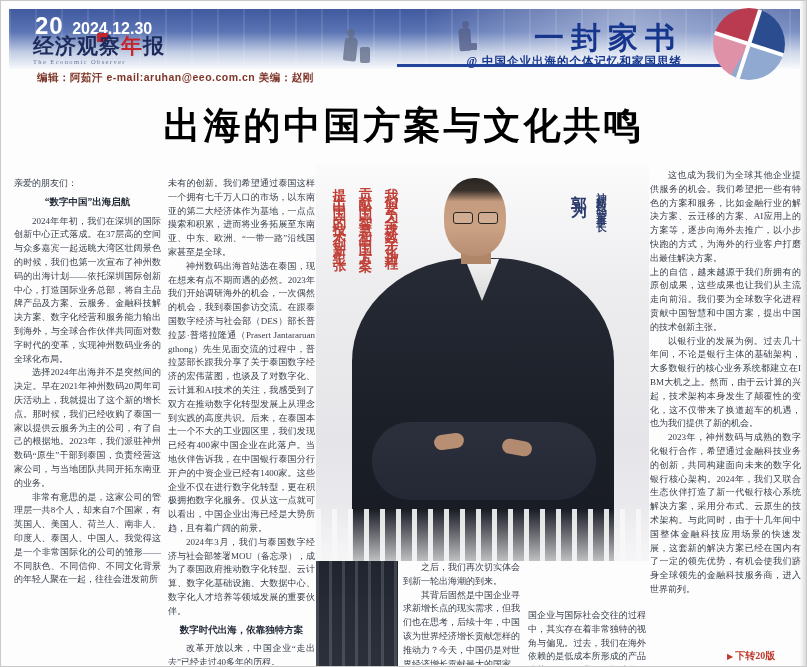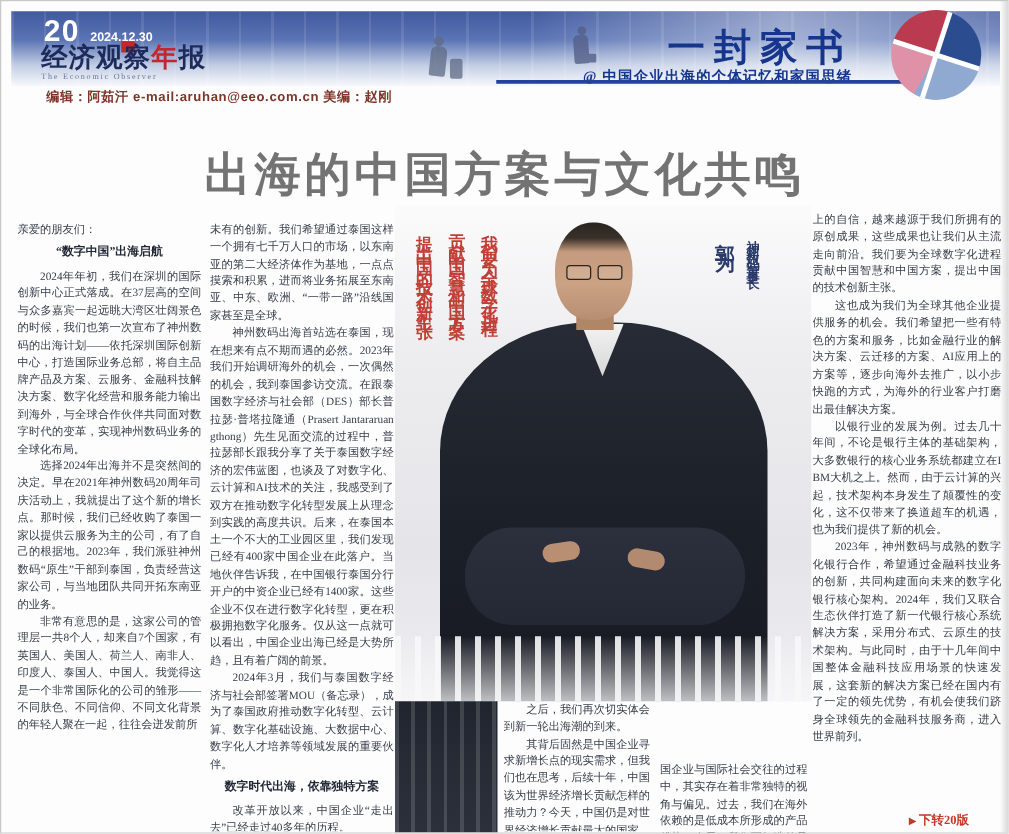--- a/index.html
+++ b/index.html
@@ -11,21 +11,21 @@
   
   .banner{
     position:absolute;left:8px;top:8px;width:791px;height:60px;
     background:
       repeating-linear-gradient(90deg,rgba(255,255,255,0.10) 0 2px,rgba(255,255,255,0) 2px 26px),
       linear-gradient(90deg,rgba(255,255,255,0) 52%,rgba(255,255,255,0.45) 78%,rgba(255,255,255,0.2) 100%),
       linear-gradient(180deg,#41599f 0%,#5a74b4 38%,#c2cde4 72%,#f7f9fc 100%);
   }
   .edition{position:absolute;left:26px;top:3px;color:#ffffff;font-family:"Liberation Sans",sans-serif;}
   .edition .num{font-size:24px;font-weight:bold;letter-spacing:1px;}
-  .edition .date{font-size:10px;font-weight:bold;margin-left:4px;}
+  .edition .date{font-size:16px;font-weight:bold;margin-left:4px;}
   .masthead{position:absolute;left:24px;top:27px;line-height:1;}
   .masthead .cn{font-size:21px;font-weight:bold;color:#1c2b5c;letter-spacing:1px;}
   .masthead .cn .red{color:#c5262b;}
   .masthead .en{font-size:6.5px;color:#69769a;letter-spacing:1.4px;margin-top:2px;}
   .anniv-seal{position:absolute;left:88px;top:24px;width:11px;height:9px;background:#c5262b;border-radius:1px;}
   .traveler{position:absolute;left:330px;top:20px;width:34px;height:40px;opacity:.75;}
   .traveler .t-head{position:absolute;left:8px;top:0;width:8px;height:8px;border-radius:50%;background:#5f6a85;}
   .traveler .t-body{position:absolute;left:5px;top:8px;width:13px;height:24px;border-radius:5px 5px 2px 2px;background:#5f6a85;transform:rotate(6deg);}
   .traveler .t-bag{position:absolute;left:21px;top:18px;width:10px;height:16px;border-radius:2px;background:#5f6a85;}
   .briefman{position:absolute;left:444px;top:12px;width:26px;height:40px;opacity:.8;}
@@ -49,22 +49,22 @@
   }
   .globe .bar-v{position:absolute;left:44px;top:3px;width:4px;height:72px;background:#ffffff;transform:rotate(18deg);}
   .globe .bar-h{position:absolute;left:10px;top:37px;width:72px;height:4px;background:#ffffff;transform:rotate(18deg);}
   
   .editor{
     position:absolute;left:36px;top:70px;font-size:10.5px;font-weight:bold;color:#7d3528;
     font-family:"Liberation Sans",sans-serif;letter-spacing:.5px;
   }
   
   .headline{
-    position:absolute;left:0;top:114px;width:100%;text-align:center;
-    font-size:37px;font-weight:900;color:#737373;letter-spacing:3px;
+    position:absolute;left:0;top:100px;width:100%;text-align:center;
+    font-size:37px;font-weight:900;color:#000000;letter-spacing:3px;
   }
   
   .col{
     position:absolute;font-size:9px;line-height:13.8px;text-align:justify;
     overflow:hidden;word-break:break-all;color:#363d49;
   }
   .col .para{text-indent:2em;margin:0;}
   .col .para.noindent{text-indent:0;}
   .col .subhead{text-align:center;font-weight:bold;color:#1f2633;font-size:9.5px;margin:5px 0;text-indent:0;}
   #col1{left:13px;top:176px;width:147px;height:488px;}
@@ -201,22 +201,22 @@
     <p class="para">之后，我们再次切实体会到新一轮出海潮的到来。</p>
     <p class="para">其背后固然是中国企业寻求新增长点的现实需求，但我们也在思考，后续十年，中国该为世界经济增长贡献怎样的推动力？今天，中国仍是对世界经济增长贡献最大的国家，我们有责任继续推动全球经济的发展。</p>
 
   </div>
   <div class="col" id="col4">
     <p class="para noindent">国企业与国际社会交往的过程中，其实存在着非常独特的视角与偏见。过去，我们在海外依赖的是低成本所形成的产品优势。今天，我们要打造的是在全球范围内领先的技术能力和价值。</p>
     <p class="para">十几年来，中国企业从基础的模仿学习走向中国式创新，在数字化技术领域实现了高水平的快速成长。</p>
   </div>
 
   <div class="col" id="col5">
+    <p class="para">这也成为我们为全球其他企业提供服务的机会。我们希望把一些有特色的方案和服务，比如金融行业的解决方案、云迁移的方案、AI应用上的方案等，逐步向海外去推广，以小步快跑的方式，为海外的行业客户打磨出最佳解决方案。</p>
     <p class="para noindent">上的自信，越来越源于我们所拥有的原创成果，这些成果也让我们从主流走向前沿。我们要为全球数字化进程贡献中国智慧和中国方案，提出中国的技术创新主张。</p>
-    <p class="para">这也成为我们为全球其他企业提供服务的机会。我们希望把一些有特色的方案和服务，比如金融行业的解决方案、云迁移的方案、AI应用上的方案等，逐步向海外去推广，以小步快跑的方式，为海外的行业客户打磨出最佳解决方案。</p>
     <p class="para">以银行业的发展为例。过去几十年间，不论是银行主体的基础架构，大多数银行的核心业务系统都建立在IBM大机之上。然而，由于云计算的兴起，技术架构本身发生了颠覆性的变化，这不仅带来了换道超车的机遇，也为我们提供了新的机会。</p>
     <p class="para">2023年，神州数码与成熟的数字化银行合作，希望通过金融科技业务的创新，共同构建面向未来的数字化银行核心架构。2024年，我们又联合生态伙伴打造了新一代银行核心系统解决方案，采用分布式、云原生的技术架构。与此同时，由于十几年间中国整体金融科技应用场景的快速发展，这套新的解决方案已经在国内有了一定的领先优势，有机会使我们跻身全球领先的金融科技服务商，进入世界前列。</p>
   </div>
 
   <div class="continued">
     <span class="tri">▶</span><span>下转20版</span>
   </div>
 
   <div class="scan-edge"></div>
 </div>

